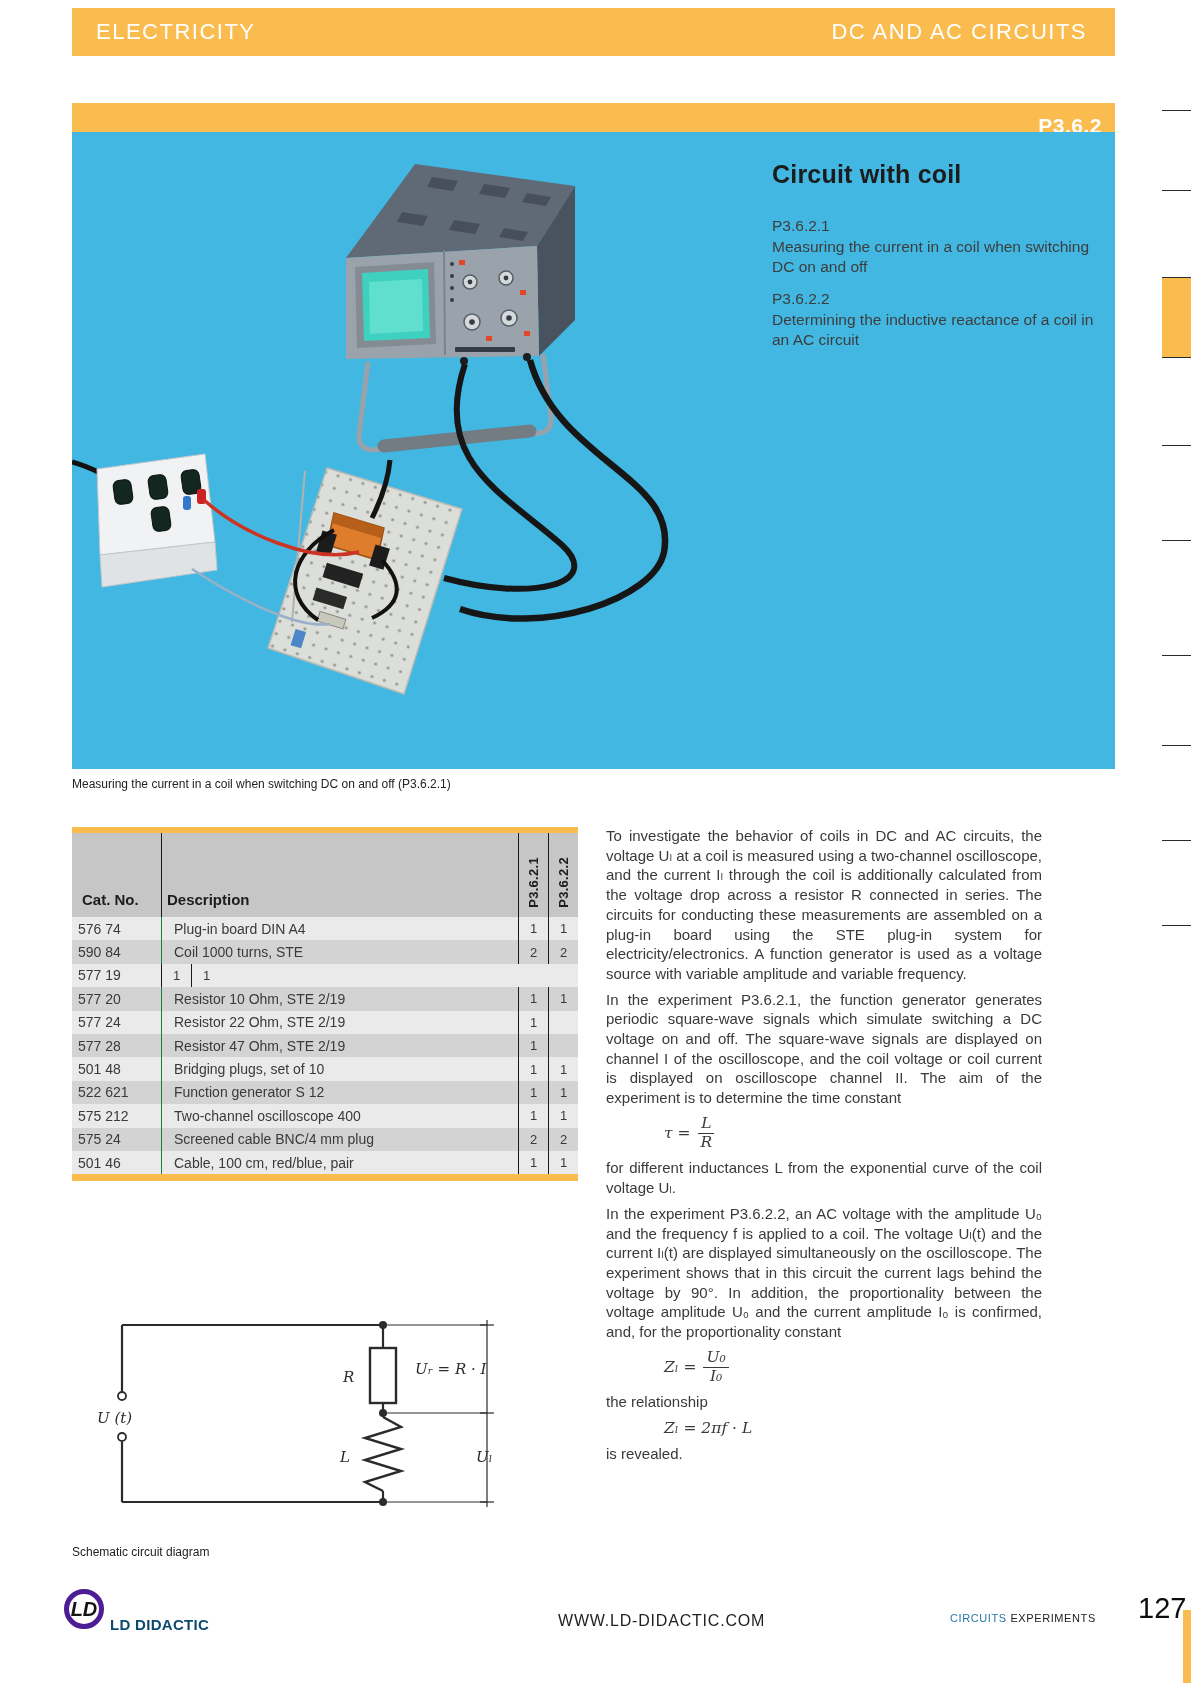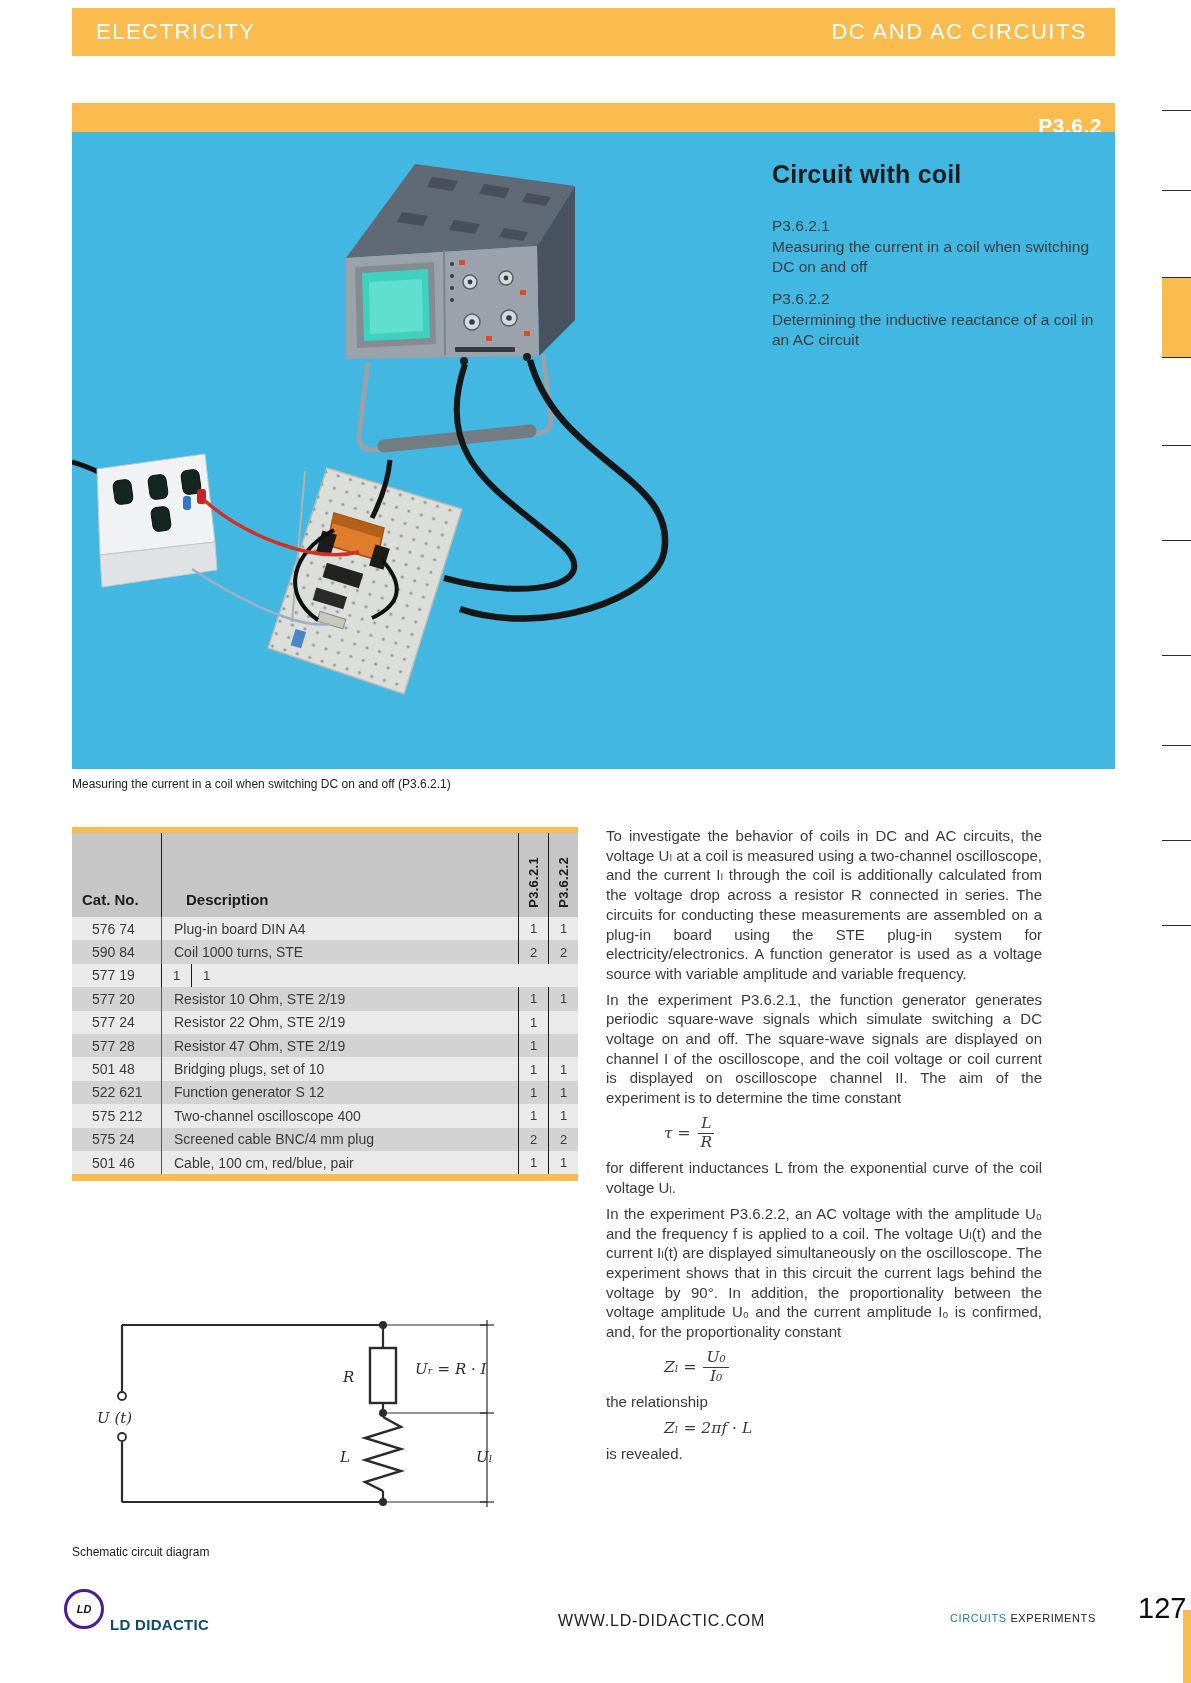--- a/index.html
+++ b/index.html
@@ -39,29 +39,29 @@
 
   
   .eq-table{left:72px;top:827px;width:506px;}
   .tbar{width:506px;background:var(--accent);}
   .tbar.top{height:6px;}
   .tbar.bot{height:7px;}
   .thead{display:flex;height:84px;background:#C6C6C6;}
   .thc{display:flex;align-items:flex-end;padding-bottom:9px;font-weight:bold;
     font-size:15px;color:#1c1c1c;}
   .thc.cat{width:89px;padding-left:10px;}
-  .thc.desc{flex:1;padding-left:24px;border-left:1px solid #1a1a1a;}
+  .thc.desc{flex:1;padding-left:5px;border-left:1px solid #1a1a1a;}
   .thc.rot{width:30px;border-left:1px solid #1a1a1a;align-items:flex-end;justify-content:center;}
   .rot-label{writing-mode:vertical-rl;transform:rotate(180deg);font-size:13px;
     font-weight:bold;color:#1c1c1c;letter-spacing:.3px;}
   .trow{display:flex;height:23.4px;font-size:14px;color:#3a3a3a;}
   .trow.odd{background:#EAEAEA;}
   .trow.even{background:#D3D3D3;}
   .tcell{display:flex;align-items:center;height:100%;}
-  .tcell.cat{width:89px;padding-left:20px;}
+  .tcell.cat{width:89px;padding-left:6px;}
   .tcell.desc{flex:1;padding-left:12px;border-left:1px solid #15803d;}
   .tcell.qty{width:30px;border-left:1px solid #1a1a1a;justify-content:center;font-size:13px;}
 
   
   .article-col{left:606px;top:826px;width:436px;}
   .article-col p{margin:0 0 6px;text-align:justify;font-size:15px;
     line-height:19.7px;color:#3a3a3a;}
   .formula{display:flex;align-items:center;margin:7px 0 7px 58px;
     font-family:"DejaVu Serif","Liberation Serif",serif;font-style:italic;
     font-size:15.5px;color:#3a3a3a;}
@@ -74,23 +74,23 @@
   .schematic{left:85px;top:1290px;}
   .schematic-caption{left:72px;top:1545px;font-size:12px;color:#222222;}
   .sch-label{font-family:"DejaVu Serif","Liberation Serif",serif;
     font-style:italic;font-size:15px;fill:#2b2b2b;}
 
   
   .edge-tick{left:1162px;width:29px;height:1px;background:#2b2b2b;}
   .edge-tab{left:1162px;top:277px;width:29px;height:80px;background:var(--accent);}
 
   
-  .logo-mark{left:64px;top:1589px;width:40px;height:40px;border:3px solid #4c1d95;
+  .logo-mark{left:64px;top:1589px;width:40px;height:40px;border:5px solid #4c1d95;
     border-radius:50%;display:flex;align-items:center;justify-content:center;
-    font-weight:bold;font-style:italic;font-size:11px;color:#141414;}
+    font-weight:bold;font-style:italic;font-size:20px;color:#141414;}
   .logo-text{left:110px;top:1616px;font-weight:bold;font-size:15px;color:#0c4a6e;
     letter-spacing:.3px;}
   .footer-site{left:558px;top:1612px;font-size:16px;color:#222222;letter-spacing:.8px;}
   .footer-series{left:950px;top:1612px;font-size:11px;letter-spacing:.6px;color:#222222;}
   .footer-series .hl{color:var(--blue);}
   .page-num{left:1138px;top:1592px;font-size:29px;color:#0d0d0d;}
   .footer-bar{left:1183px;top:1610px;width:8px;height:73px;background:var(--accent);}
 </style>
 </head>
 <body>

